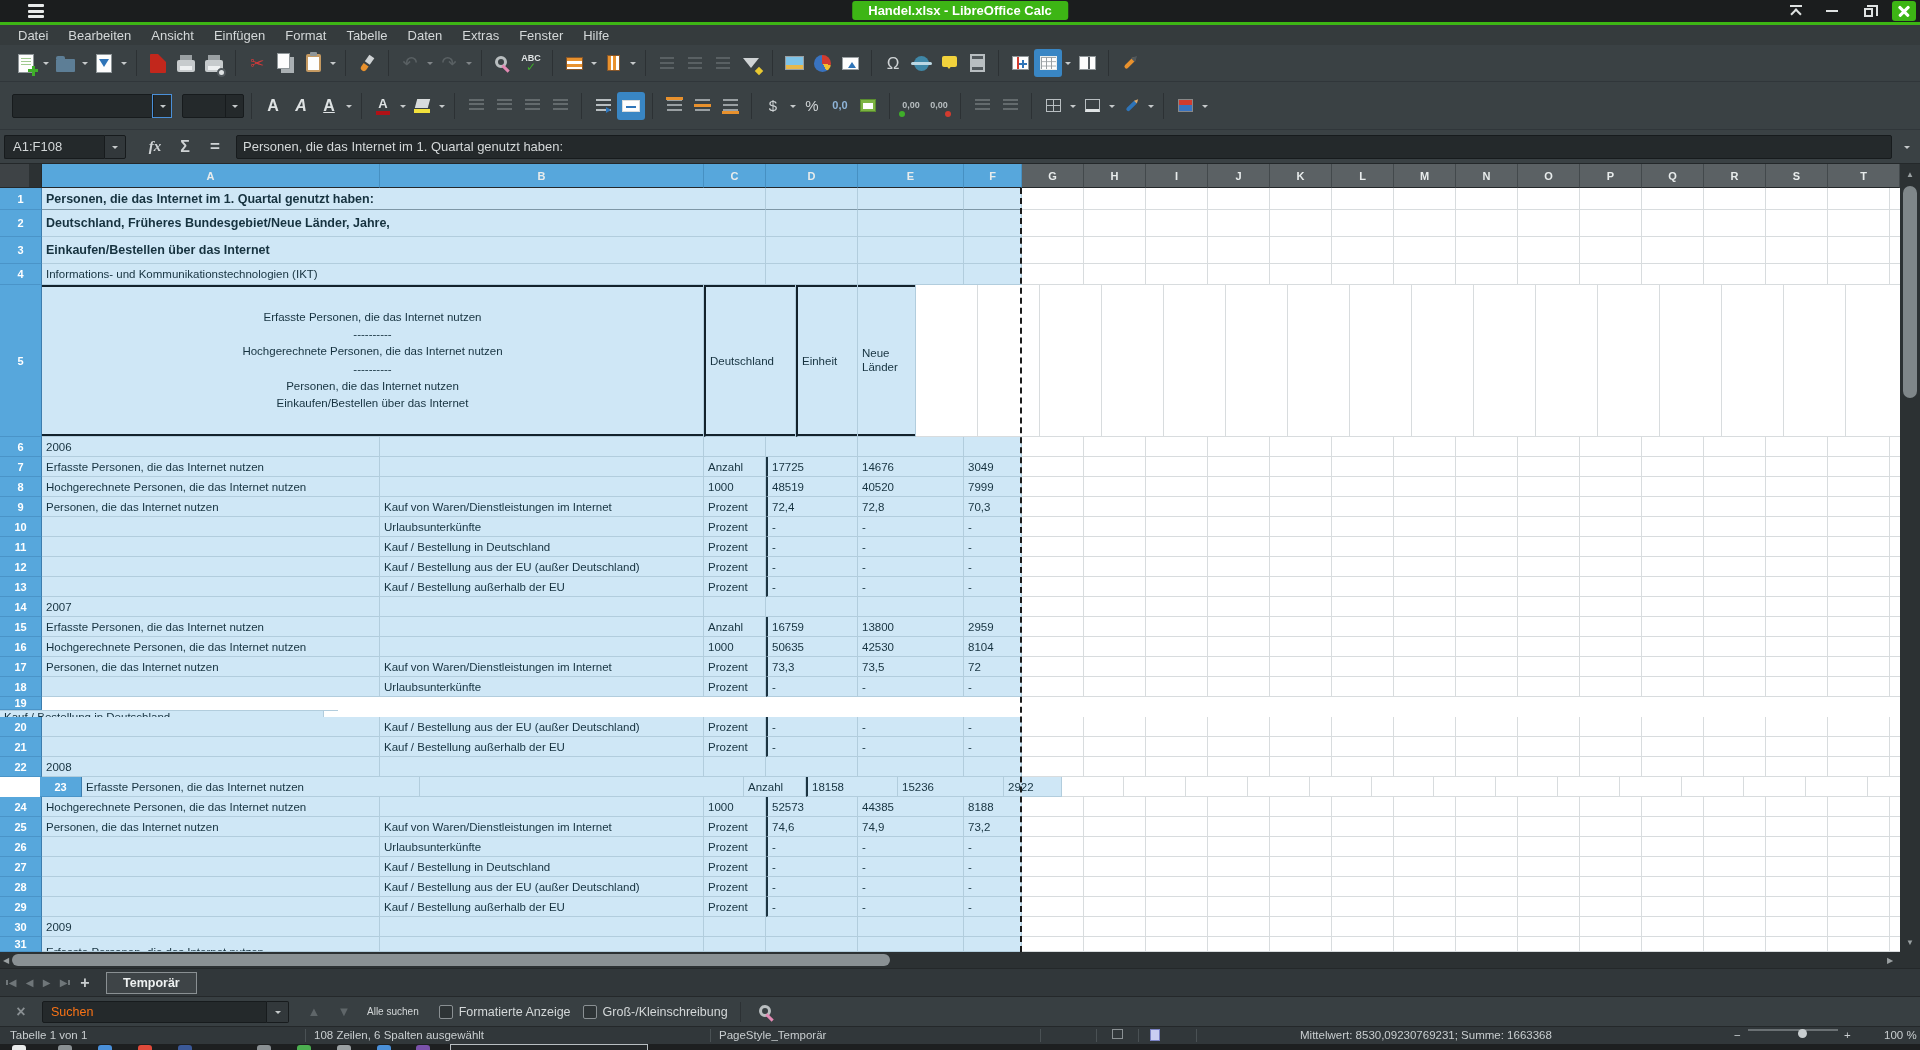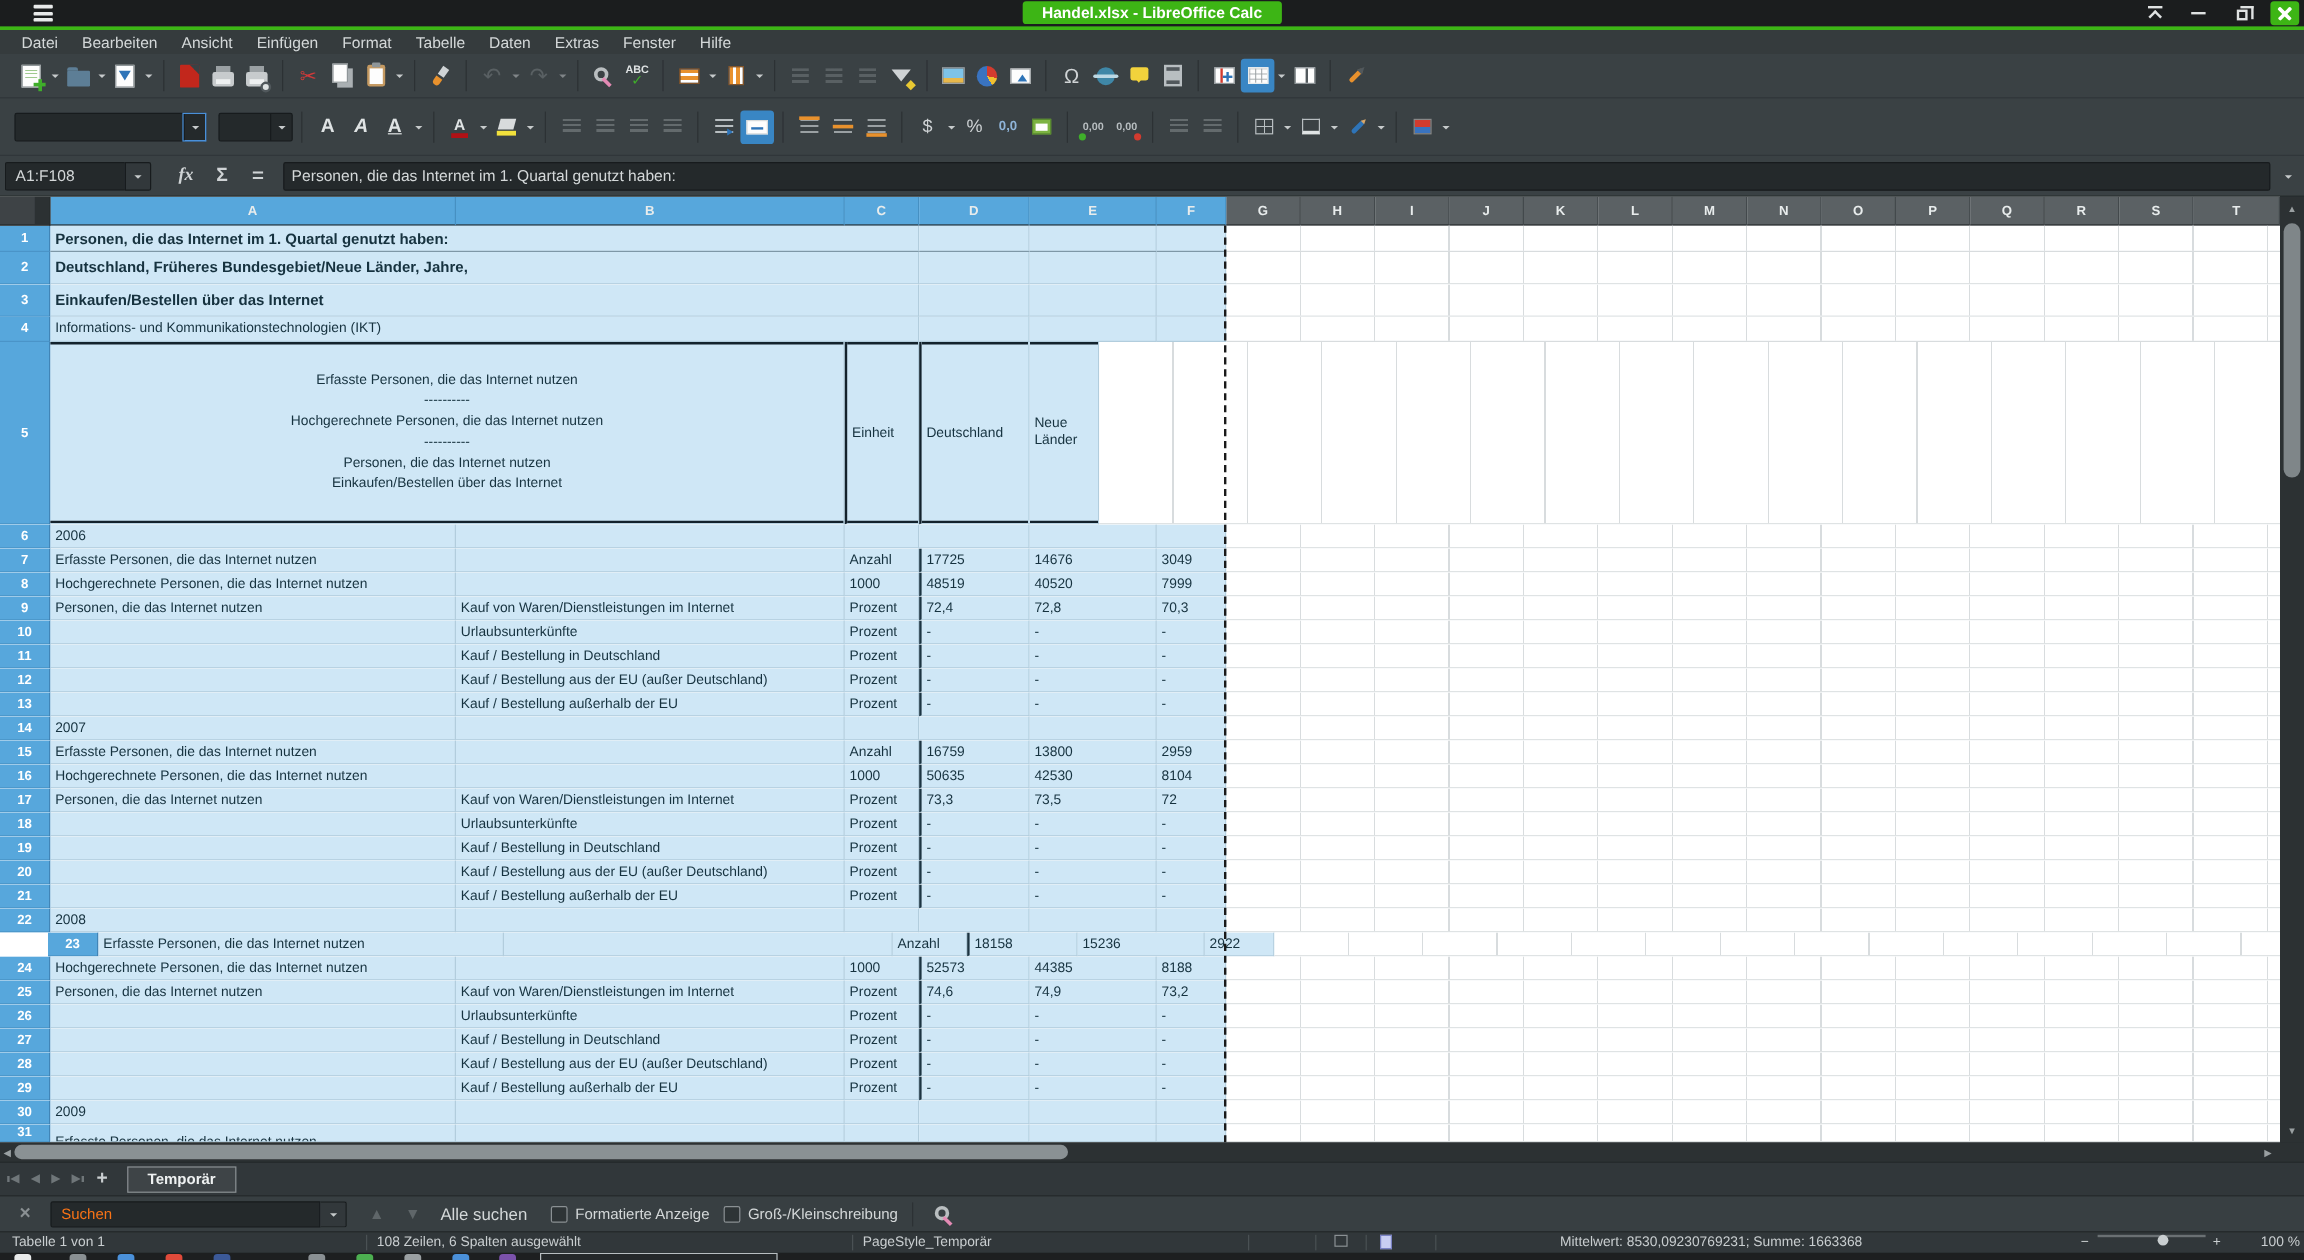--- a/index.html
+++ b/index.html
@@ -162,21 +162,21 @@
 .tnav.first::before,.tnav.last::after{content:"";position:absolute;top:3px;bottom:3px;width:2px;background:#6f7679}
 .tnav.first::before{left:2px}.tnav.last::after{right:2px}
 .tplus{color:#c9ced0;font-size:16px;width:26px;text-align:center;font-weight:bold;cursor:pointer}
 .tab{margin-left:8px;height:22px;padding:0 16px;border:1px solid #8a9093;background:#3e4447;color:#eef1f1;font-weight:bold;font-size:12.5px;display:flex;align-items:center;cursor:pointer}
 
 .findbar{position:absolute;left:0;top:996px;width:1920px;height:30px;background:#383f42;display:flex;align-items:center;border-top:1px solid #24282a;padding-left:8px}
 .fclose{width:26px;text-align:center;color:#8a9093;font-size:16px;font-weight:bold;cursor:pointer}
 .finput{width:225px;height:22px;background:#24292b;border:1px solid #171b1d;border-radius:2px 0 0 2px;display:flex;align-items:center;padding-left:8px;color:#f97316;font-size:12.5px;margin-left:8px}
 .finput-caret{width:22px;height:22px;background:#32383b;border:1px solid #171b1d;border-left:none;border-radius:0 2px 2px 0;display:flex;align-items:center;justify-content:center;cursor:pointer}
 .farrow{width:30px;text-align:center;color:#5f6669;font-size:13px;cursor:pointer}
-.fbtn{color:#d4d8d9;font-size:14px;padding:0 8px;cursor:pointer}
+.fbtn{color:#d4d8d9;font-size:10px;padding:0 8px;cursor:pointer}
 .cbwrap{display:flex;align-items:center;gap:6px;margin-left:12px;cursor:pointer}
 .cb{width:14px;height:14px;border:1px solid #8a9093;border-radius:2px;background:#2e3436}
 .fb-label{color:#d4d8d9;font-size:12.5px}
 .fsep{width:1px;height:20px;background:#2c3134;margin:0 12px}
 
 .statusbar{position:absolute;left:0;top:1026px;width:1920px;height:18px;background:#31373a;border-top:1px solid #24282a;color:#c9ced0;font-size:11.5px}
 .statusbar span{position:absolute;top:2px;white-space:nowrap}
 .ssep{position:absolute;top:2px;width:1px;height:13px;background:#4a5154}
 .selmode{position:absolute;top:4px;width:11px;height:10px;border:1px solid #8a9093}
 .docicon{position:absolute;top:3px;width:10px;height:12px;background:#c9cef2;border:1px solid #7a82c4}
@@ -578,22 +578,22 @@
       <div class="grow" style="height: 152px;">
         <div class="rh">5</div>
         <div class="cell h5 h5ab" style="width: 662px;">
           <div>Erfasste Personen, die das Internet nutzen</div>
           <div>----------</div>
           <div>Hochgerechnete Personen, die das Internet nutzen</div>
           <div>----------</div>
           <div>Personen, die das Internet nutzen</div>
           <div>Einkaufen/Bestellen über das Internet</div>
         </div>
+        <div class="cell h5 h5c" style="width: 92px;">Deutschland</div>
         <div class="cell h5 h5c" style="width: 62px;">Einheit</div>
-        <div class="cell h5 h5c" style="width: 92px;">Deutschland</div>
         <div class="cell h5 h5w" style="width: 58px;">Neue Länder</div>
         <div class="fill"></div>
       </div>
       <div class="grow" style="height: 20px;">
         <div class="rh">6</div>
         <div class="cell" style="width: 338px;">2006</div>
         <div class="cell" style="width: 324px;"></div>
         <div class="cell" style="width: 62px;"></div>
         <div class="cell" style="width: 92px;"></div>
         <div class="cell" style="width: 106px;"></div>
@@ -713,21 +713,21 @@
       <div class="grow" style="height: 20px;">
         <div class="rh">18</div>
         <div class="cell" style="width: 338px;"></div>
         <div class="cell" style="width: 324px;">Urlaubsunterkünfte</div>
         <div class="cell" style="width: 62px;">Prozent</div>
         <div class="cell vb" style="width: 92px;">-</div>
         <div class="cell" style="width: 106px;">-</div>
         <div class="cell" style="width: 58px;">-</div>
         <div class="fill"></div>
       </div>
-      <div class="grow" style="height: 20px;">
+      <div class="grow" style="height: 20px; flex-direction: column;">
         <div class="rh">19</div>
         <div class="cell" style="width: 338px;"></div>
         <div class="cell" style="width: 324px;">Kauf / Bestellung in Deutschland</div>
         <div class="cell" style="width: 62px;">Prozent</div>
         <div class="cell vb" style="width: 92px;">-</div>
         <div class="cell" style="width: 106px;">-</div>
         <div class="cell" style="width: 58px;">-</div>
         <div class="fill"></div>
       </div>
       <div class="grow" style="height: 20px;">

